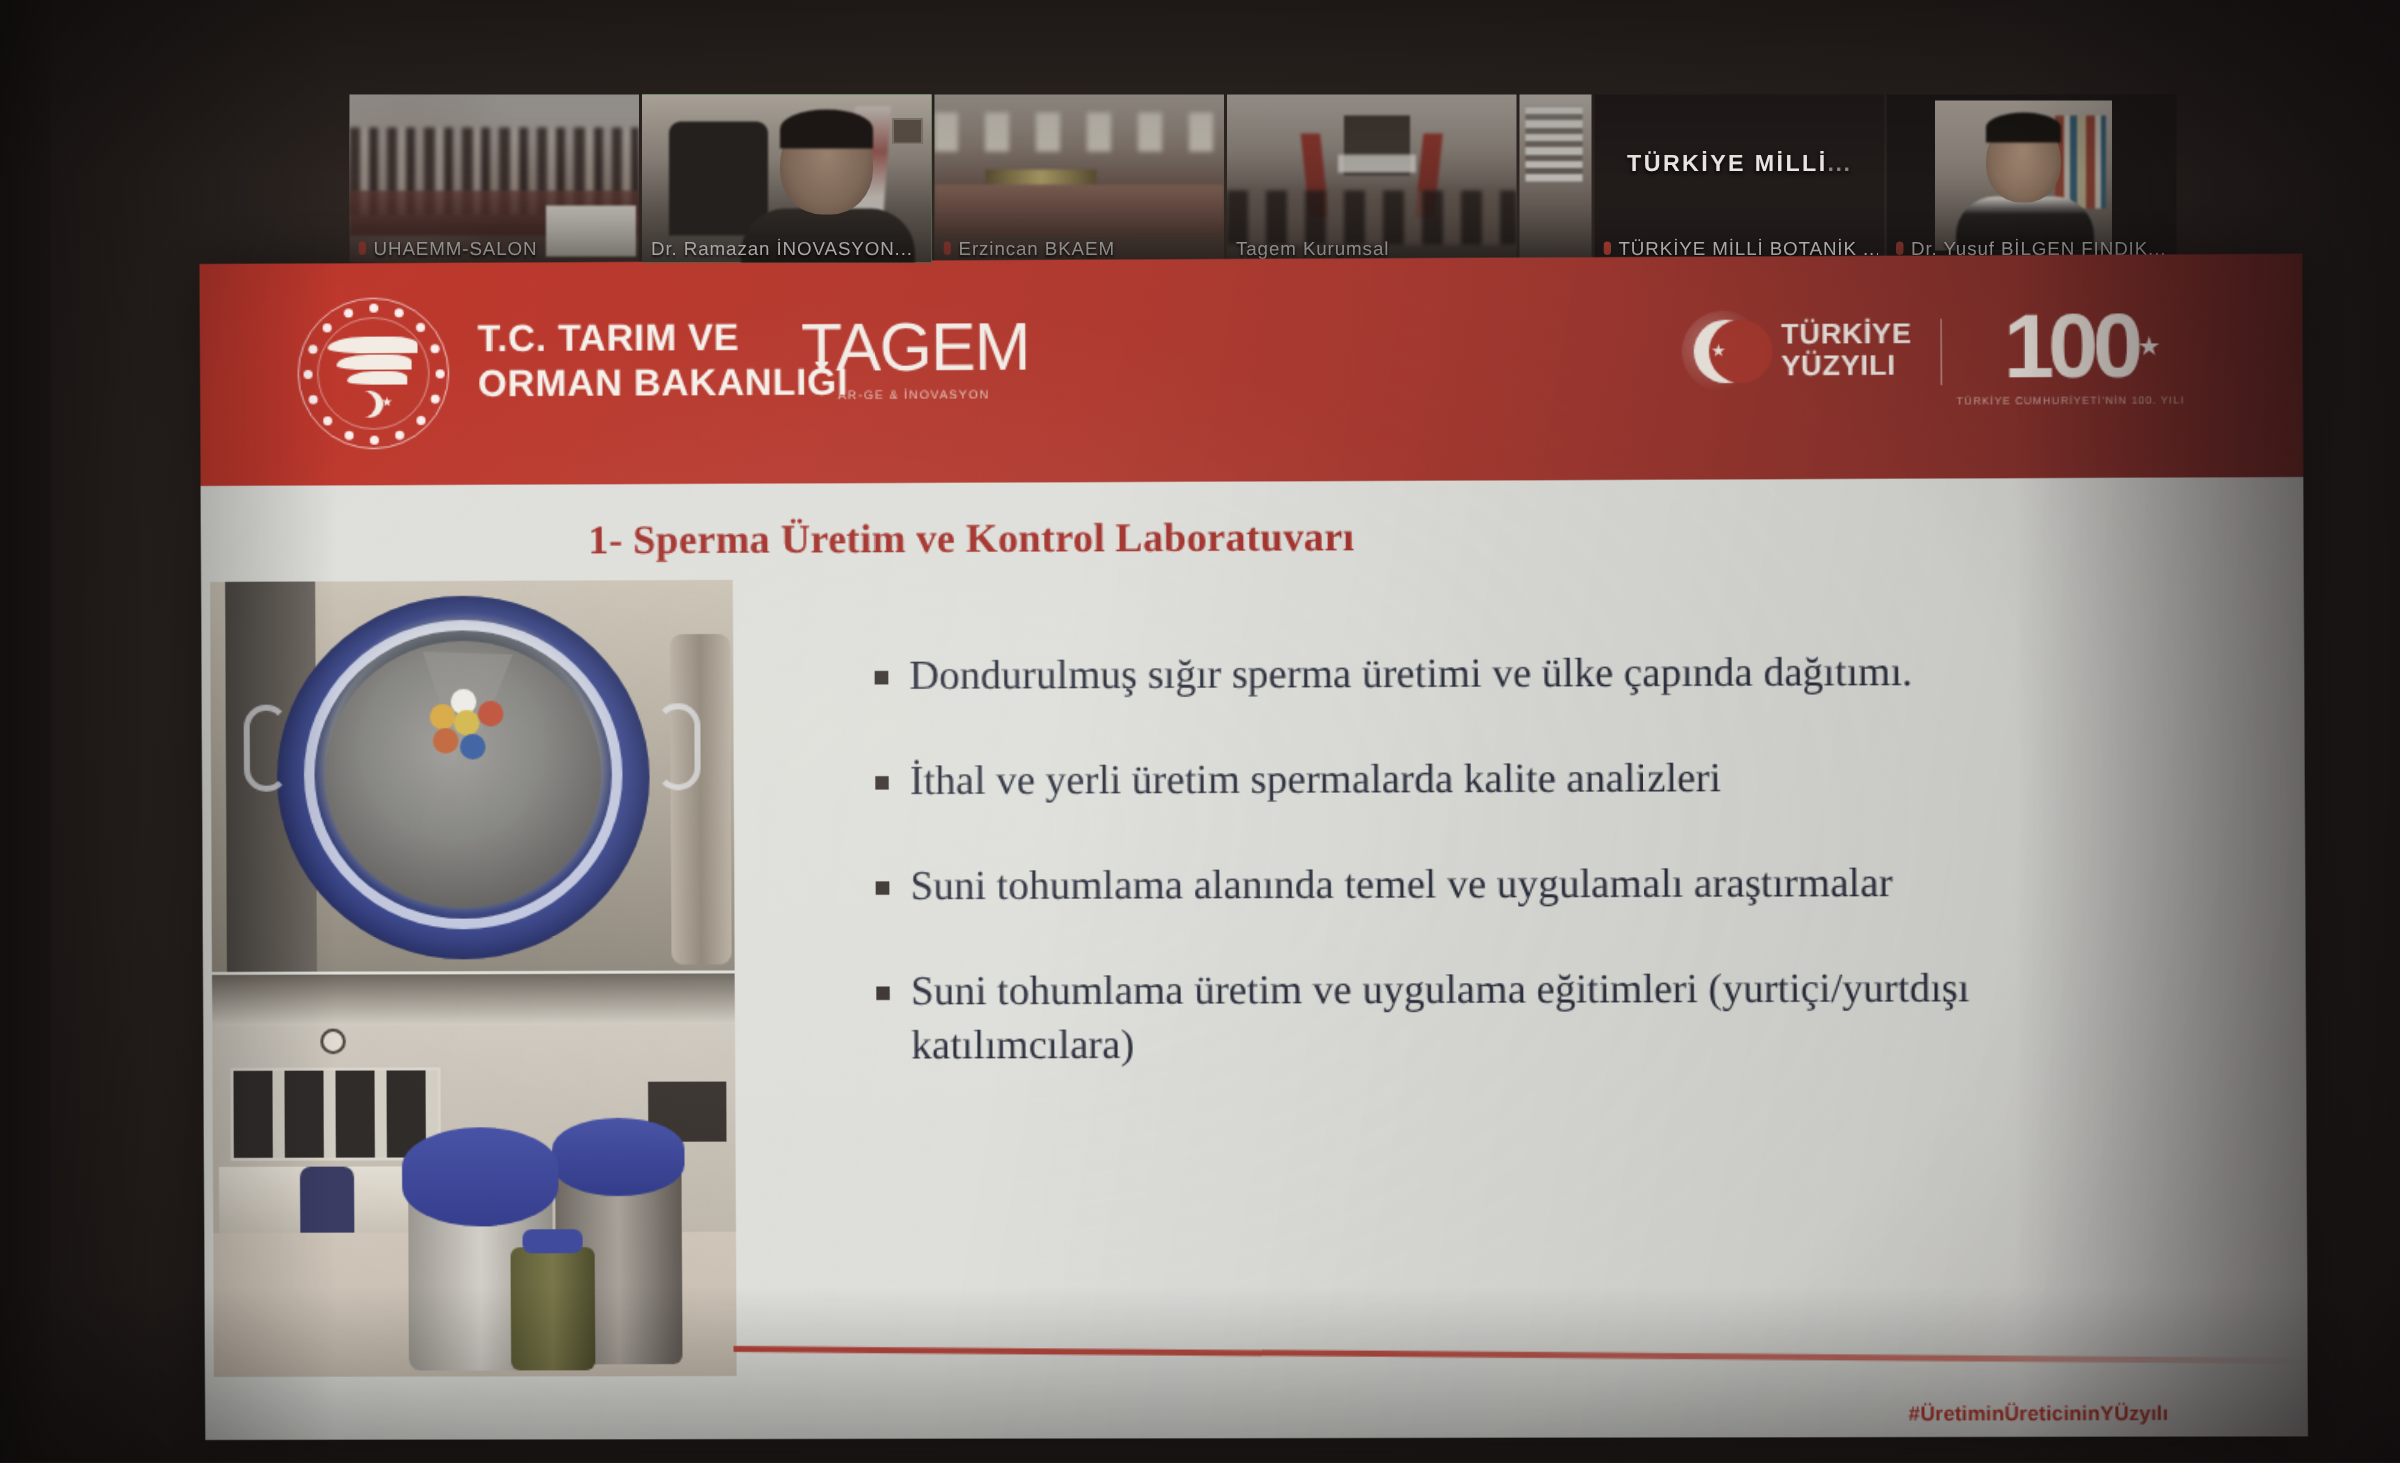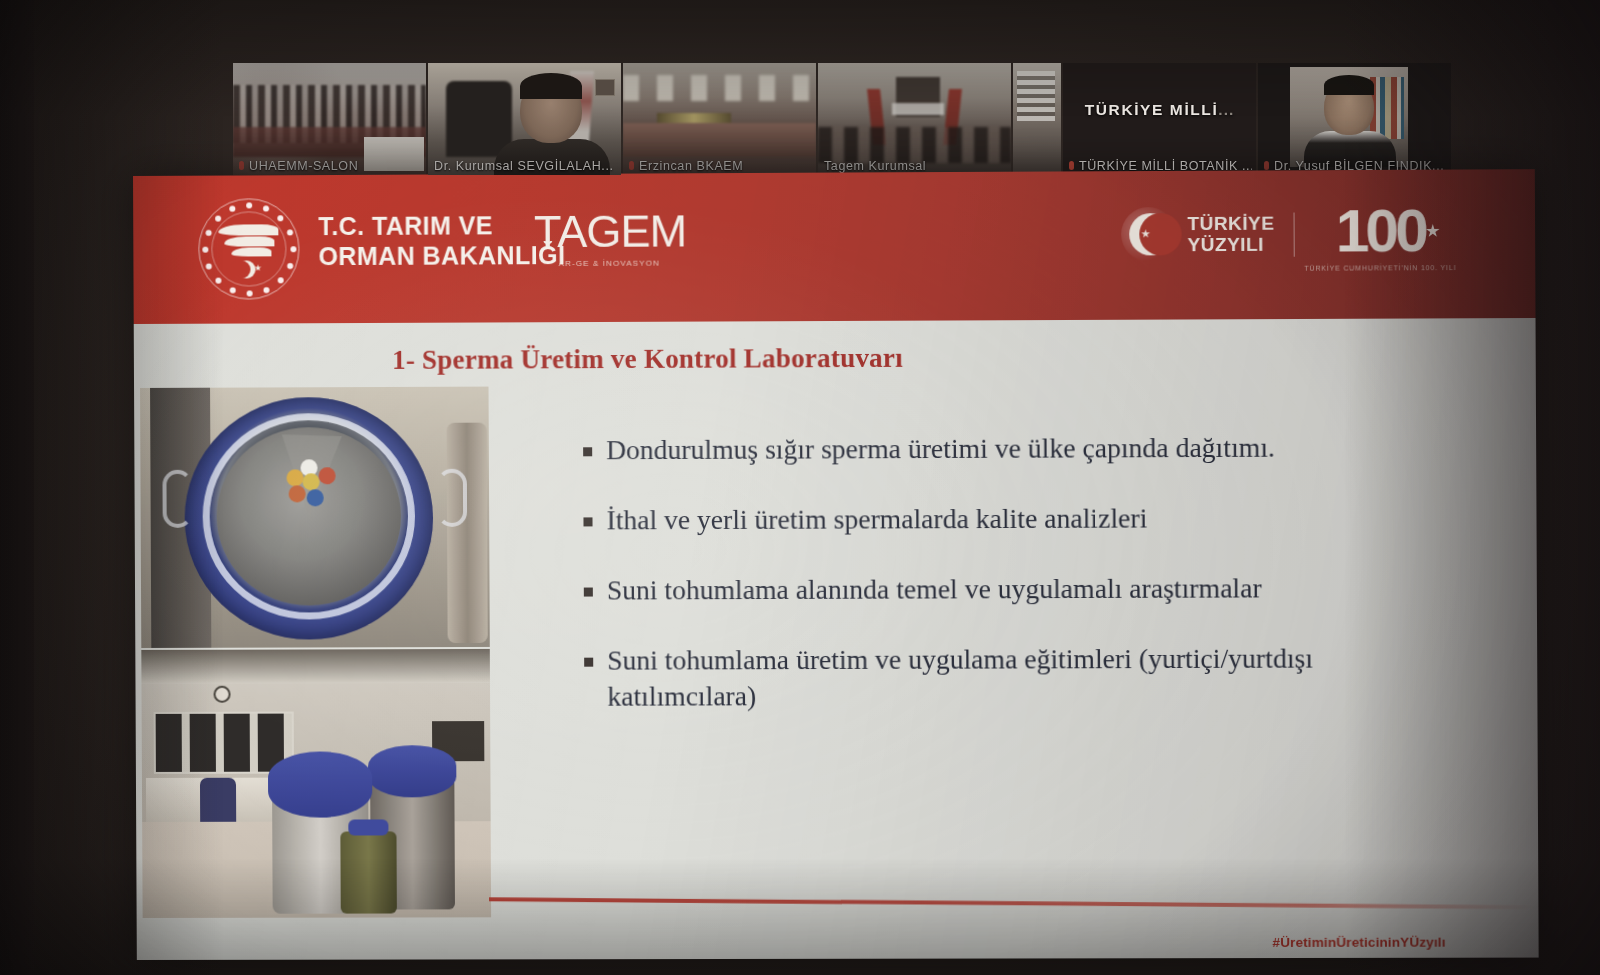--- a/index.html
+++ b/index.html
@@ -411,21 +411,21 @@
 
   <div class="tile active" id="tile-2">
     <div class="bg-wall"></div>
     <div class="chair"></div>
     <div class="flag"></div>
     <div class="frame"></div>
     <div class="body"></div>
     <div class="head"></div>
     <div class="hair"></div>
     <div class="label">
-      <span>Dr. Kurumsal SEVGİLALAH...</span>
+      <span>Dr. Ramazan İNOVASYON...</span>
     </div>
   </div>
 
   <div class="tile" id="tile-3">
     <div class="lights"></div>
     <div class="banner"></div>
     <div class="table"></div>
     <div class="label">
       <span class="mic-ico"></span>
       <span>Erzincan BKAEM</span>

